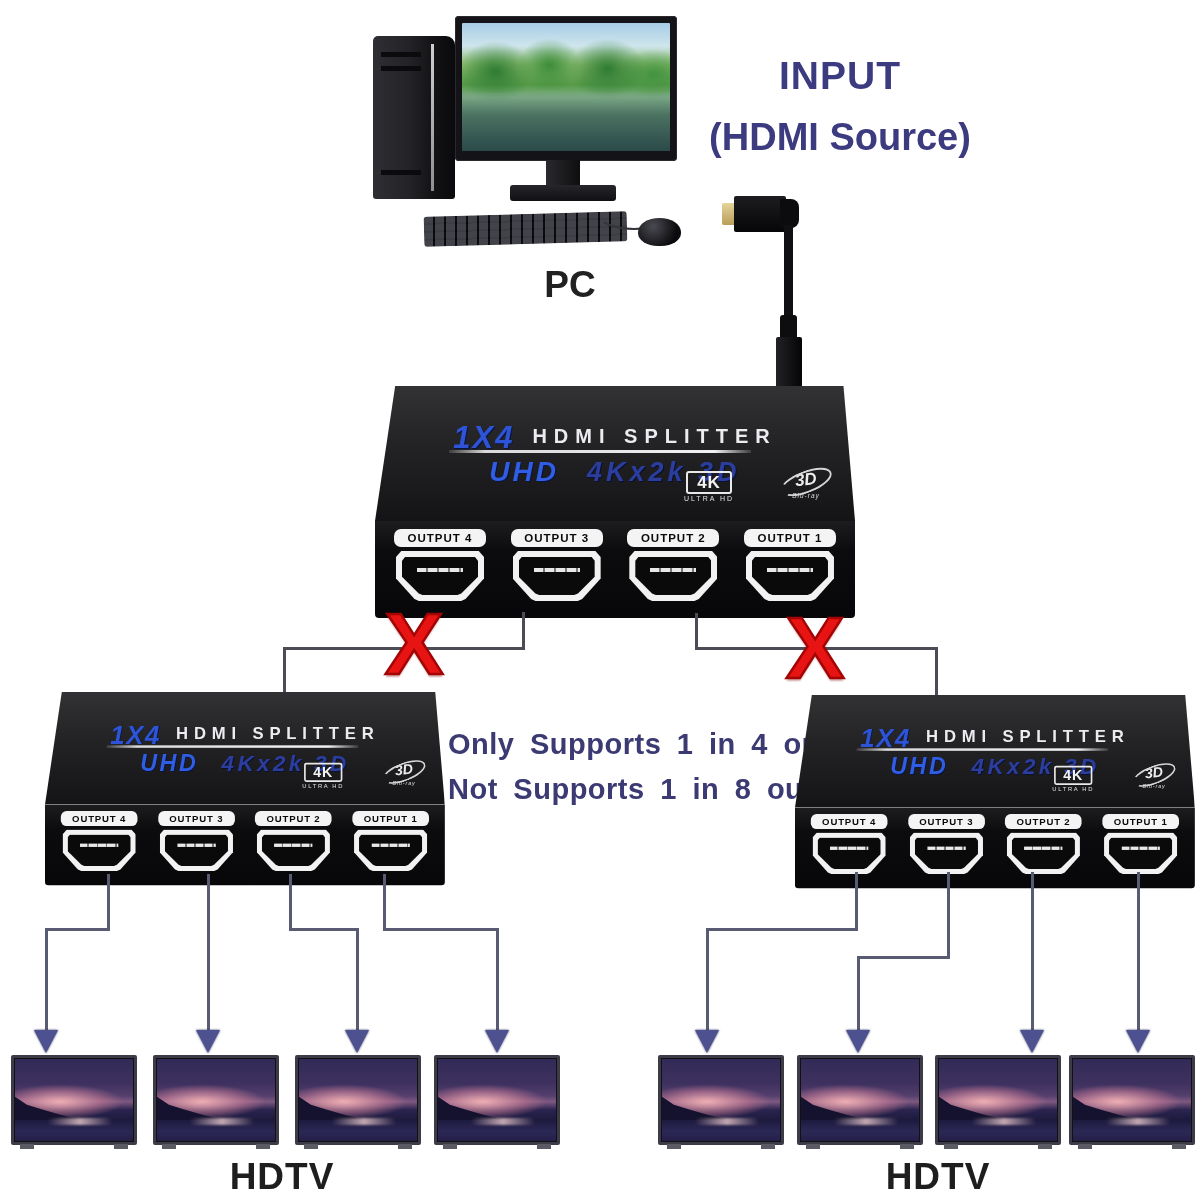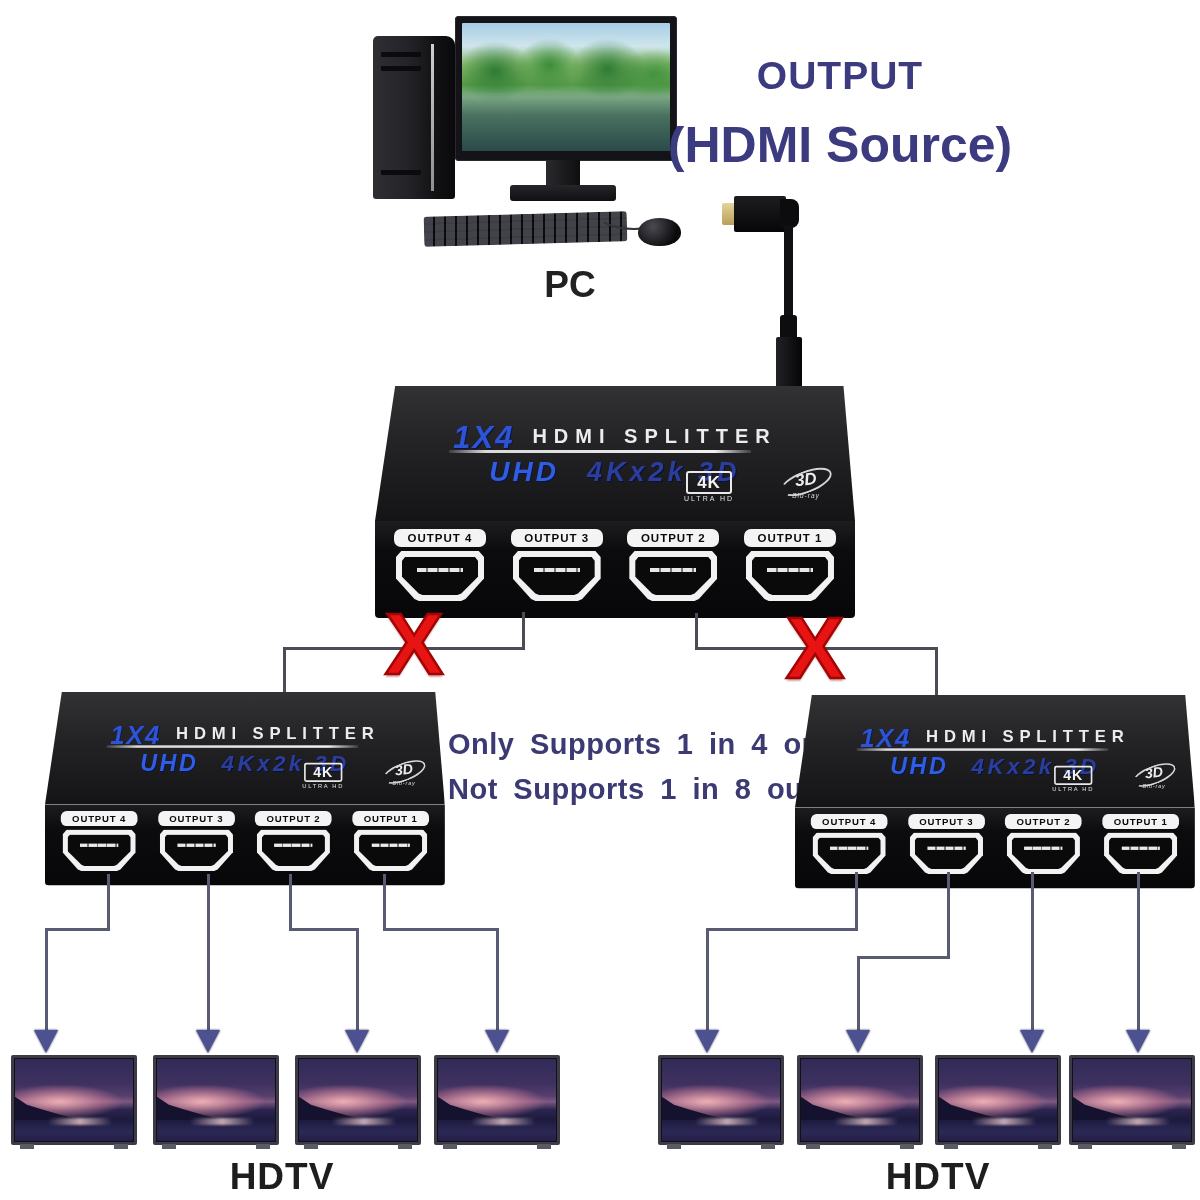--- a/index.html
+++ b/index.html
@@ -33,21 +33,21 @@
   .mouse{position:absolute;left:638px;top:218px;width:43px;height:28px;border-radius:50% 50% 46% 46%;
     background:radial-gradient(circle at 35% 30%, #4a4a52, #0b0b0d 70%);}
   .mouse-cable{position:absolute;left:596px;top:196px;width:72px;height:30px;border:2px solid transparent;
     border-bottom-color:#34343a;border-radius:50%;}
   .pc-label{position:absolute;left:510px;top:264px;width:120px;text-align:center;font-size:37px;font-weight:600;color:#212121;}
 
   
   .input-title{position:absolute;left:700px;top:54px;width:280px;text-align:center;
     font-size:39px;font-weight:700;color:#3c3b80;letter-spacing:1px;}
   .input-subtitle{position:absolute;left:650px;top:116px;width:380px;text-align:center;
-    font-size:50px;font-weight:700;color:#3c3b80;}
+    font-size:38px;font-weight:700;color:#3c3b80;}
 
   
   .plug-tip{position:absolute;left:722px;top:203px;width:14px;height:22px;background:linear-gradient(180deg,#e4d49a,#b99e5a);border-radius:2px;}
   .plug-head{position:absolute;left:734px;top:196px;width:52px;height:36px;background:linear-gradient(180deg,#1d1d20,#060608);border-radius:2px;}
   .plug-elbow{position:absolute;left:780px;top:199px;width:19px;height:29px;background:#0c0c0e;border-radius:0 8px 8px 0;}
   .plug-cable{position:absolute;left:784px;top:225px;width:9px;height:95px;background:#101012;}
   .plug-relief{position:absolute;left:780px;top:315px;width:17px;height:25px;background:#0d0d0f;border-radius:3px;}
   .plug-body{position:absolute;left:776px;top:337px;width:26px;height:52px;background:linear-gradient(90deg,#222226,#050507);border-radius:2px;}
 
   
@@ -123,21 +123,21 @@
   <div class="monitor">
     <div class="monitor-screen"></div>
   </div>
   <div class="monitor-neck"></div>
   <div class="monitor-base"></div>
   <div class="keyboard"></div>
   <div class="mouse-cable"></div>
   <div class="mouse"></div>
   <div class="pc-label">PC</div>
 
-  <div class="input-title">OUTPUT</div>
+  <div class="input-title">INPUT</div>
   <div class="input-subtitle">(HDMI Source)</div>
 
   <div class="plug-tip"></div>
   <div class="plug-head"></div>
   <div class="plug-elbow"></div>
   <div class="plug-cable"></div>
   <div class="plug-relief"></div>
   <div class="plug-body"></div>
 
   <div class="splitter" style="left:375px;top:386px;">

